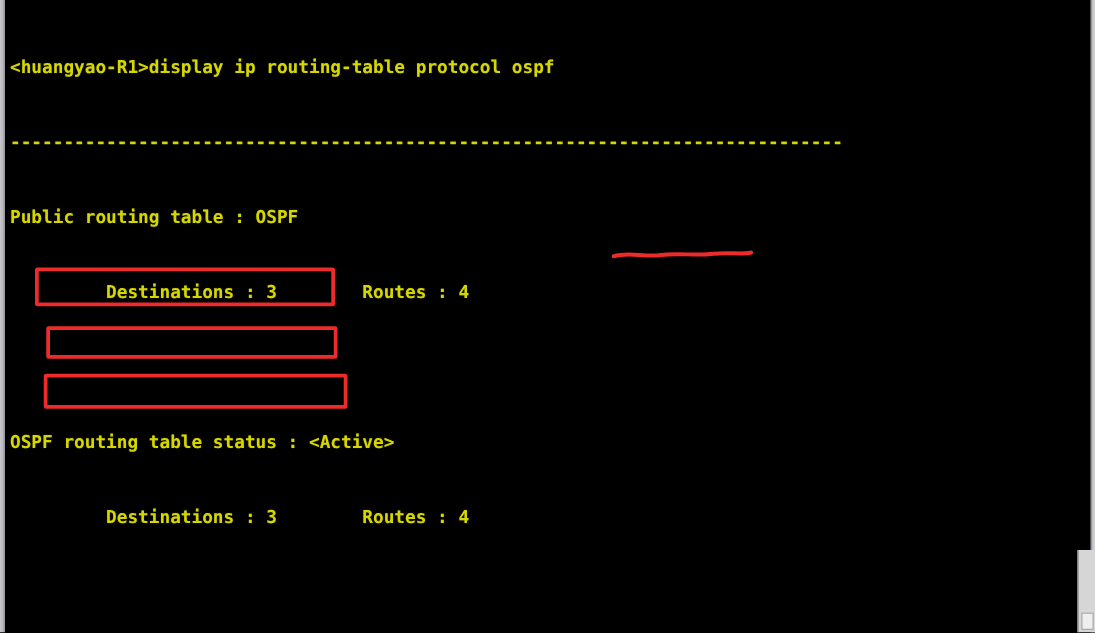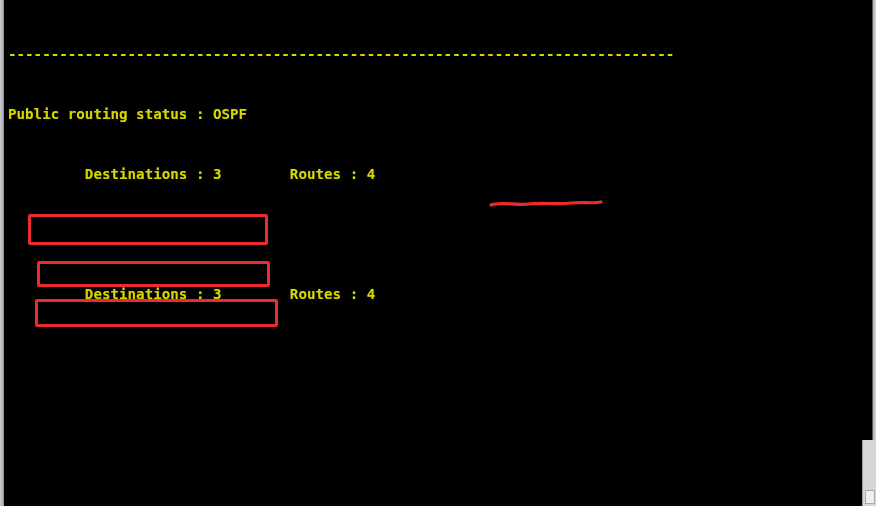--- a/index.html
+++ b/index.html
@@ -92,24 +92,26 @@
     pointer-events: none;
   }
   .annot-underline svg { display: block; }
 </style>
 </head>
 <body>
 
 <div id="screen">
 
   <div id="term">
+    <div class="line">&lt;huangyao-R1&gt;display ip routing-table protocol ospf</div>
     <div class="line">------------------------------------------------------------------------------</div>
-    <div class="line">Public routing status : OSPF</div>
+    <div class="line">Public routing table : OSPF</div>
     <div class="line">         Destinations : 3        Routes : 4</div>
     <div class="line"></div>
+    <div class="line">OSPF routing table status : &lt;Active&gt;</div>
     <div class="line">         Destinations : 3        Routes : 4</div>
     
     
     
     
     
     
     
     
     

